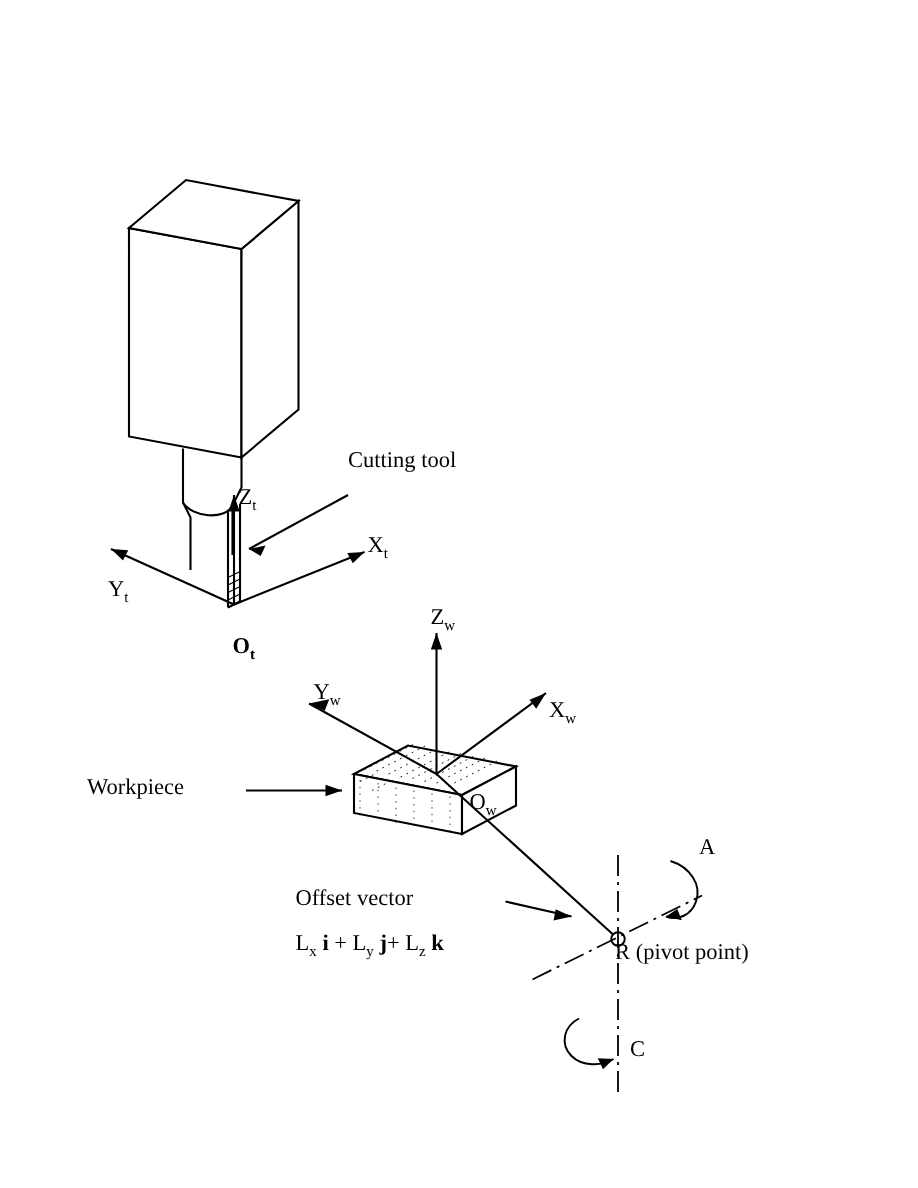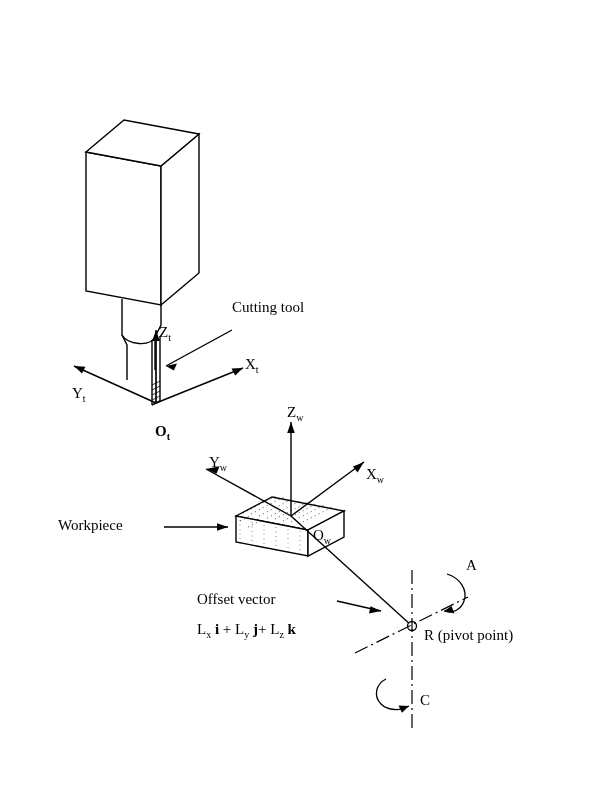--- a/index.html
+++ b/index.html
@@ -199,21 +199,21 @@
 
   <div class="lbl" style="left:197px; top:592px;">Offset vector</div>
 
   <div class="formula" style="left:197px; top:622px;">
     <span>L</span><span class="sub">x</span>&nbsp;<b>i</b>
     <span>+</span>
     <span>L</span><span class="sub">y</span>&nbsp;<b>j</b><span>+</span>
     <span>L</span><span class="sub">z</span>&nbsp;<b>k</b>
   </div>
 
-  <div class="lbl" style="left:424px; top:628px;">R (pivot point)</div>
+  <div class="lbl" style="left:410px; top:628px;">R (pivot point)</div>
 
   <div class="lbl" style="left:466px; top:558px;">A</div>
 
   <div class="lbl" style="left:420px; top:693px;">C</div>
 
   <div class="lbl" style="left:159px; top:325px;">
     <span>Z</span><span class="sub">t</span>
   </div>
   <div class="lbl" style="left:245px; top:357px;">
     <span>X</span><span class="sub">t</span>

